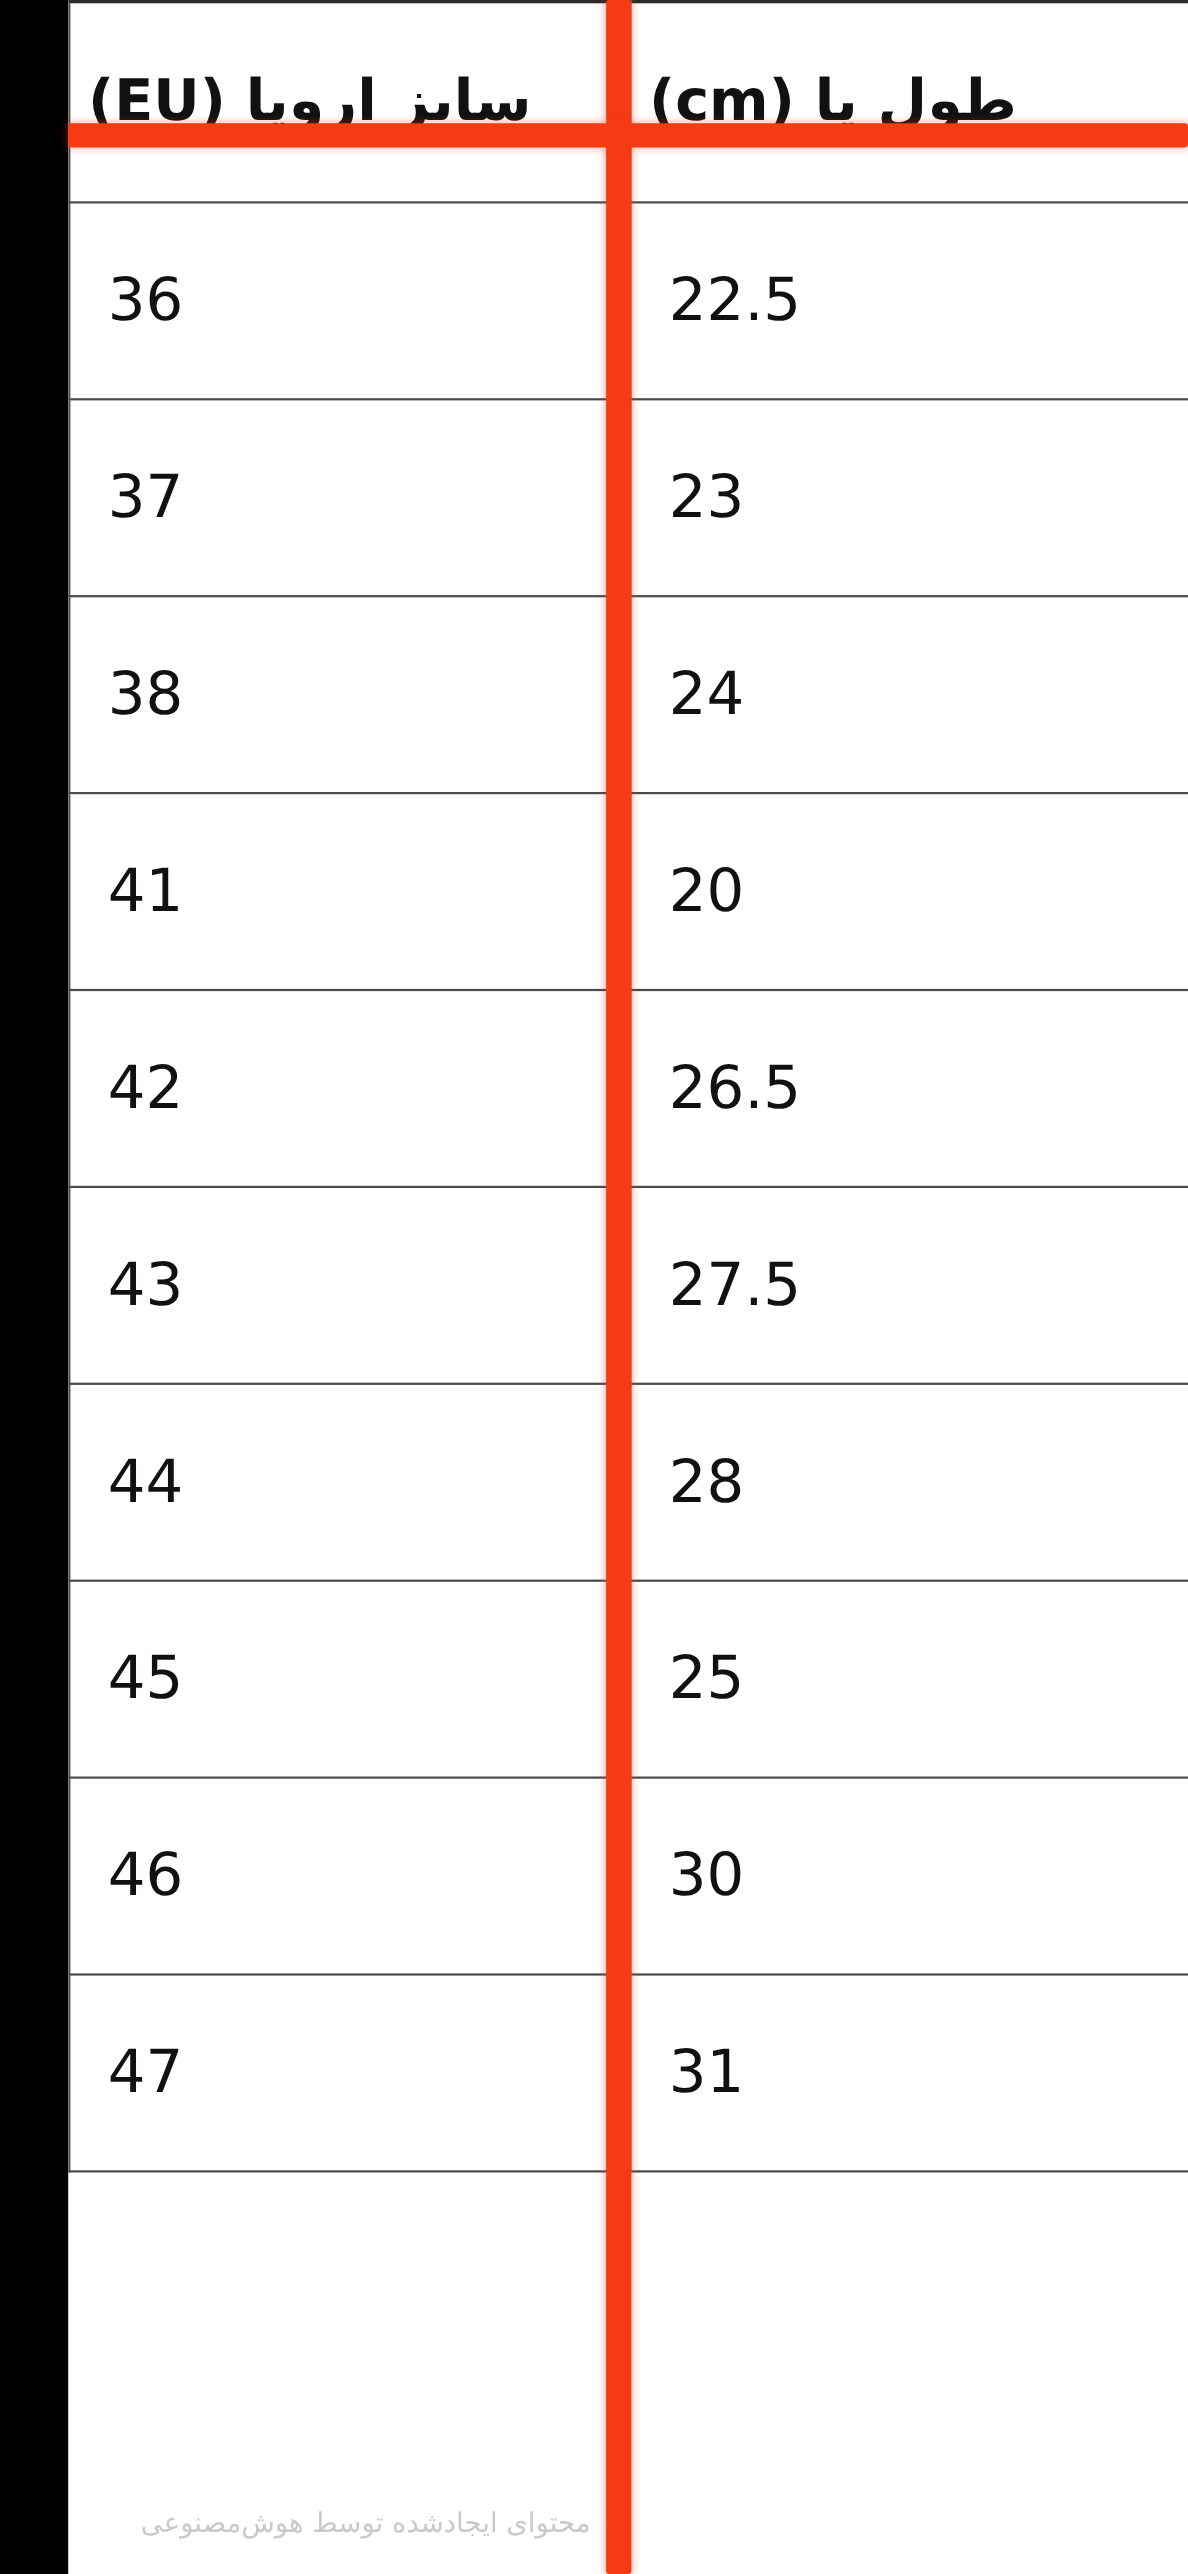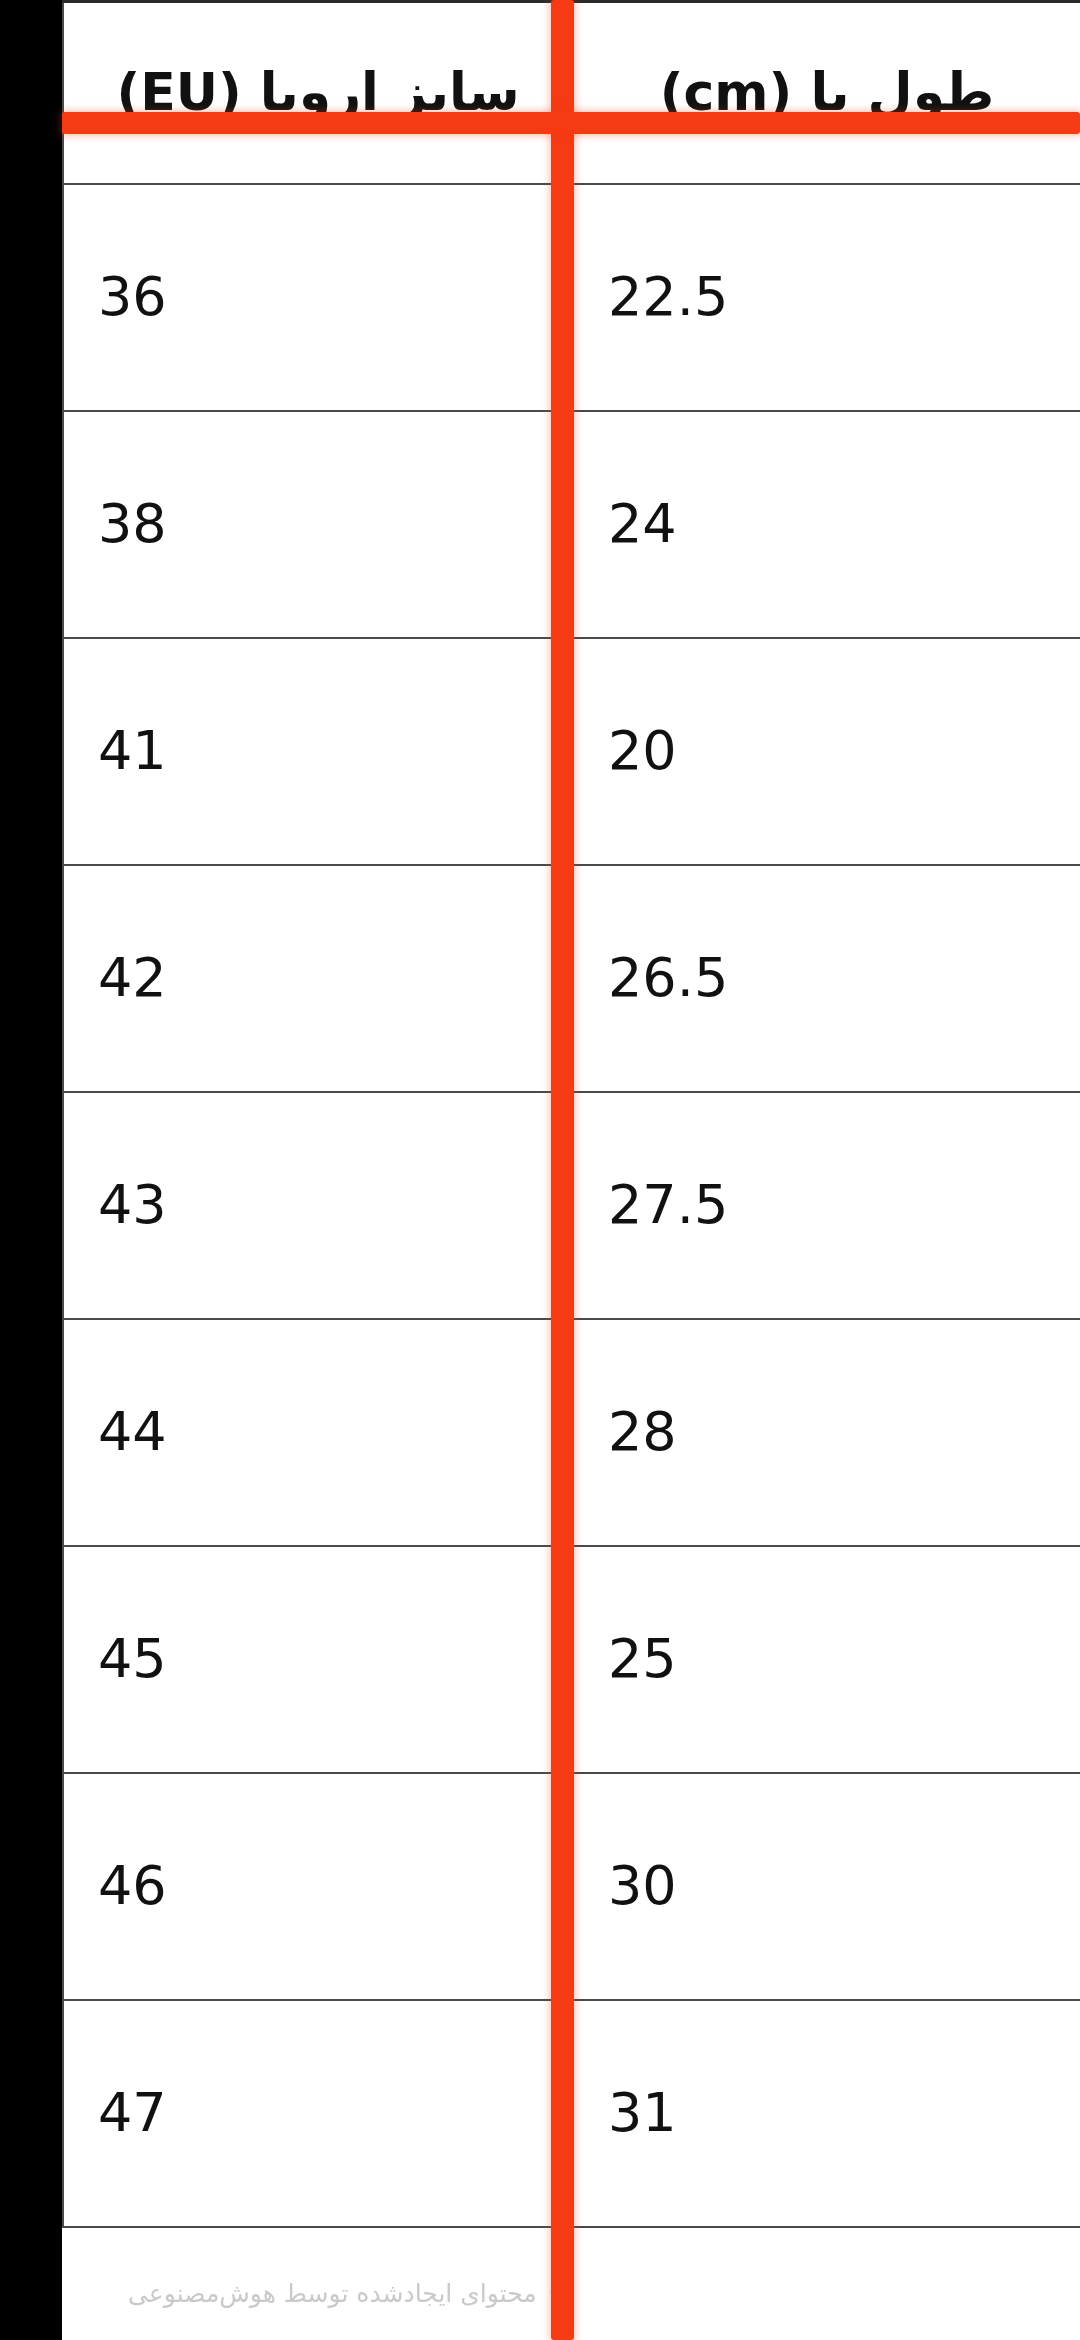--- a/index.html
+++ b/index.html
@@ -48,36 +48,36 @@
     border: 2px solid #4a4a4a;
     background: #ffffff;
     padding: 0 0 0 34px;
     margin: 0;
     vertical-align: middle;
     text-align: left;
     color: #111111;
     font-weight: 400;
     font-size: 54px;
     line-height: 1.1;
-    height: 227px;
+    height: 179px;
     box-sizing: border-box;
     overflow: hidden;
     white-space: nowrap;
   }
 
   
   table.size-table col.col-eu { width: 510px; }
   table.size-table col.col-cm { width: 508px; }
 
   
   table.size-table thead th {
     height: 182px;
     font-weight: 700;
     font-size: 52px;
-    text-align: center;
+    text-align: left;
     direction: rtl;
     padding: 0 16px;
     letter-spacing: 0px;
   }
 
   
   table.size-table thead th { border-top: 3px solid #2b2b2b; }
 
   
   .marker {
@@ -153,20 +153,24 @@
           <th>سایز اروپا (EU)</th>
           <th>طول پا (cm)</th>
         </tr>
       </thead>
       <tbody>
         <tr>
           <td>36</td>
           <td>22.5</td>
         </tr>
         <tr>
+          <td>37</td>
+          <td>23</td>
+        </tr>
+        <tr>
           <td>38</td>
           <td>24</td>
         </tr>
         <tr>
           <td>41</td>
           <td>20</td>
         </tr>
         <tr>
           <td>42</td>
           <td>26.5</td>

